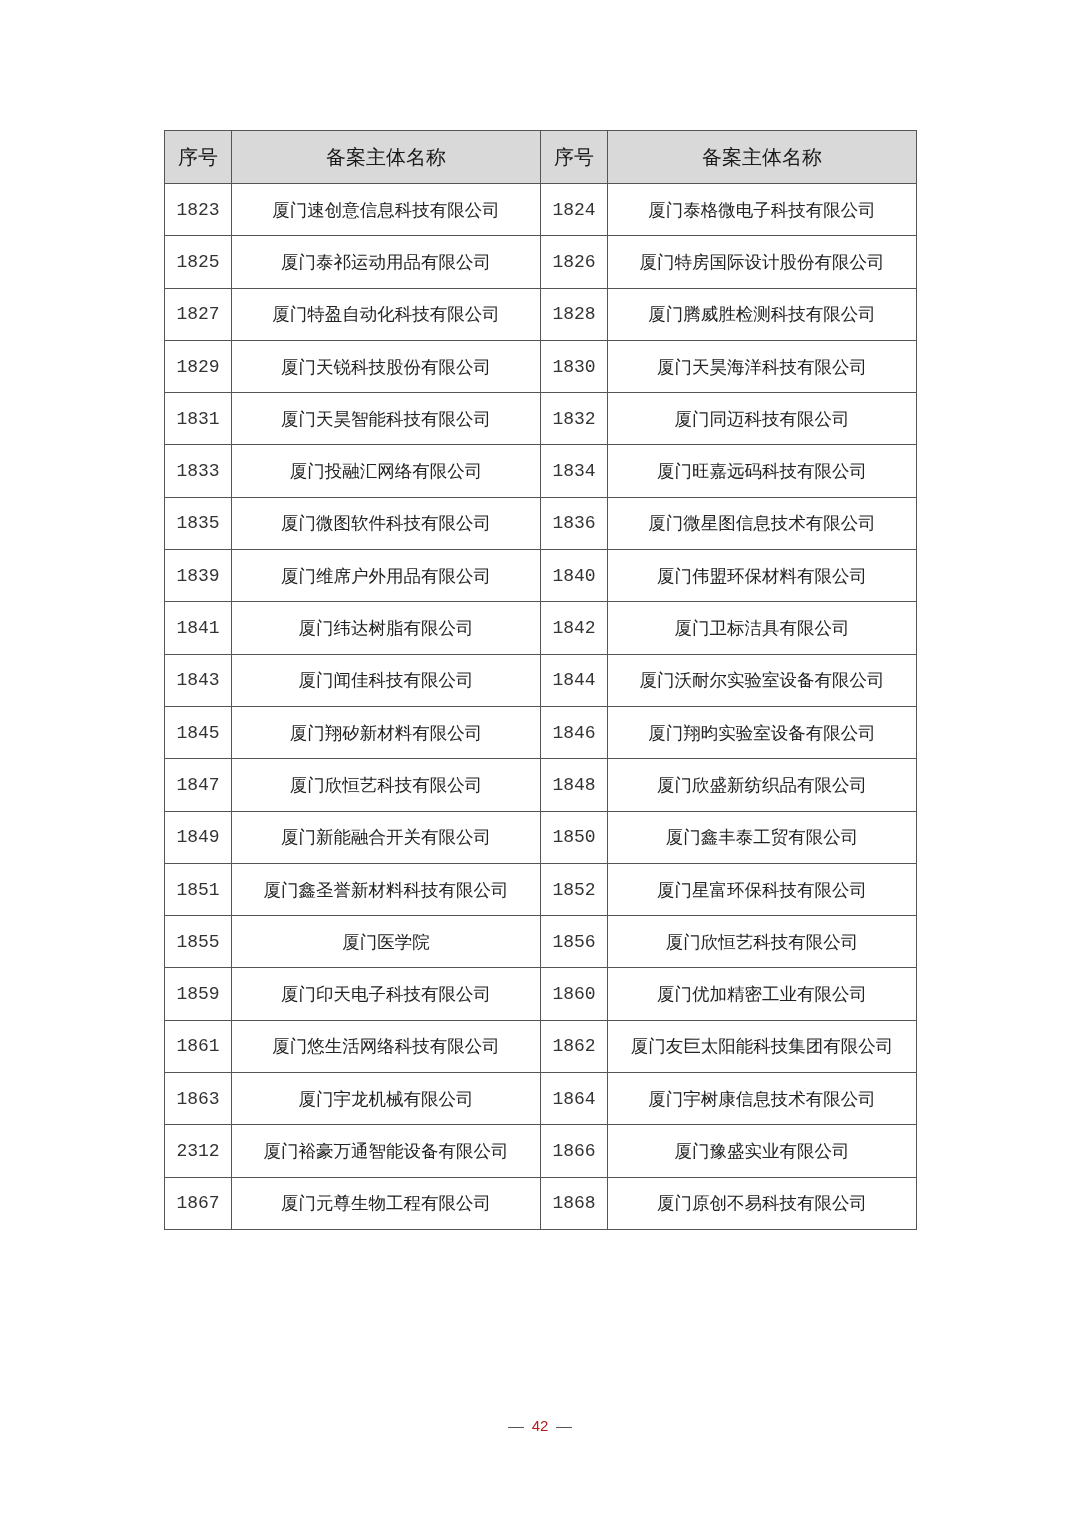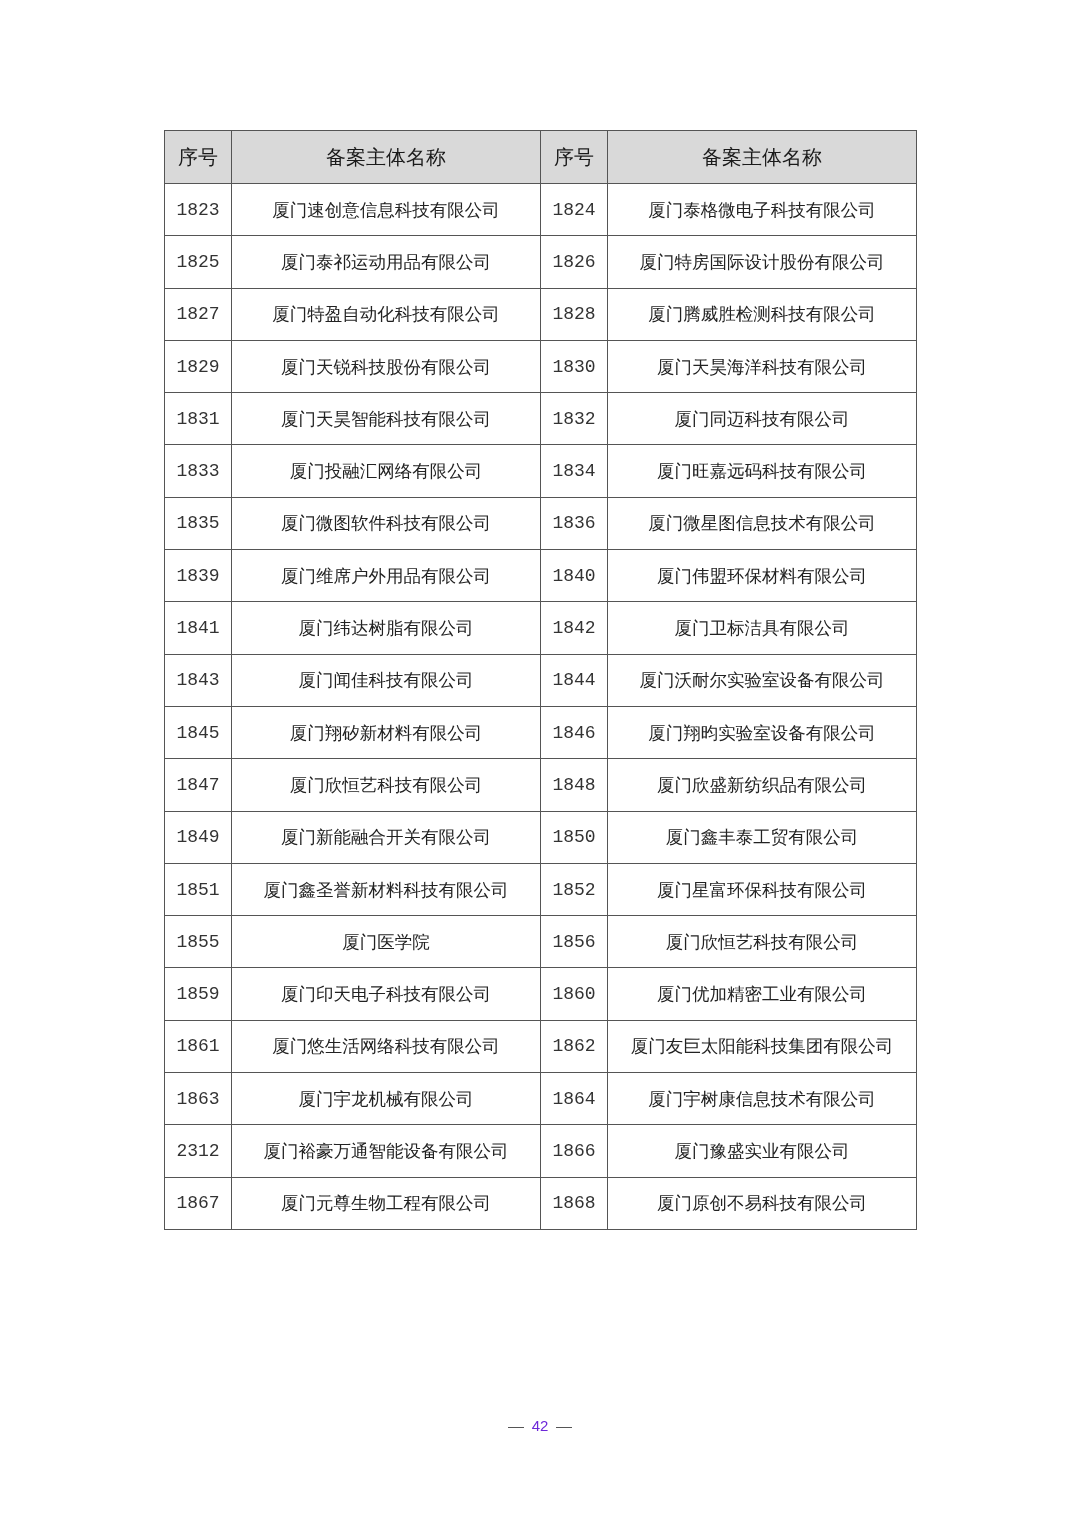--- a/index.html
+++ b/index.html
@@ -45,21 +45,21 @@
       font-size: 18px;
       color: #333;
     }
     .page-number {
       position: absolute;
       left: 0; width: 1080px;
       top: 1417px;
       text-align: center;
       font-family: "Liberation Sans", sans-serif;
       font-size: 15px;
-      color: #6d28d9;
+      color: #b91c1c;
     }
     .page-number .dash {
       display: inline-block;
       width: 16px; height: 1px;
       background: #555;
       vertical-align: middle;
       margin: 0 8px;
     }
   </style>
 </head>

